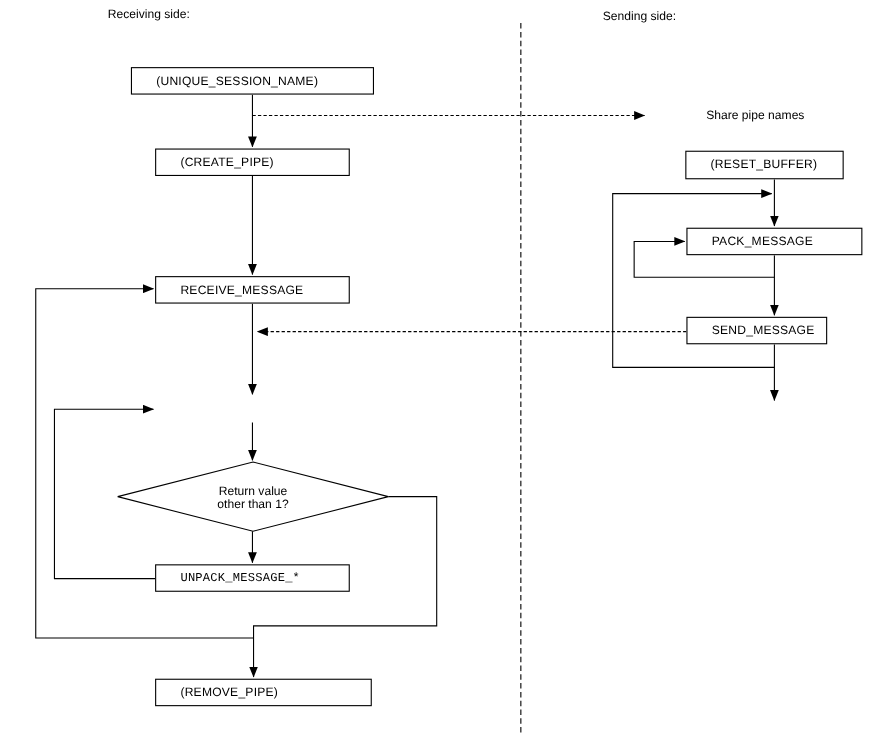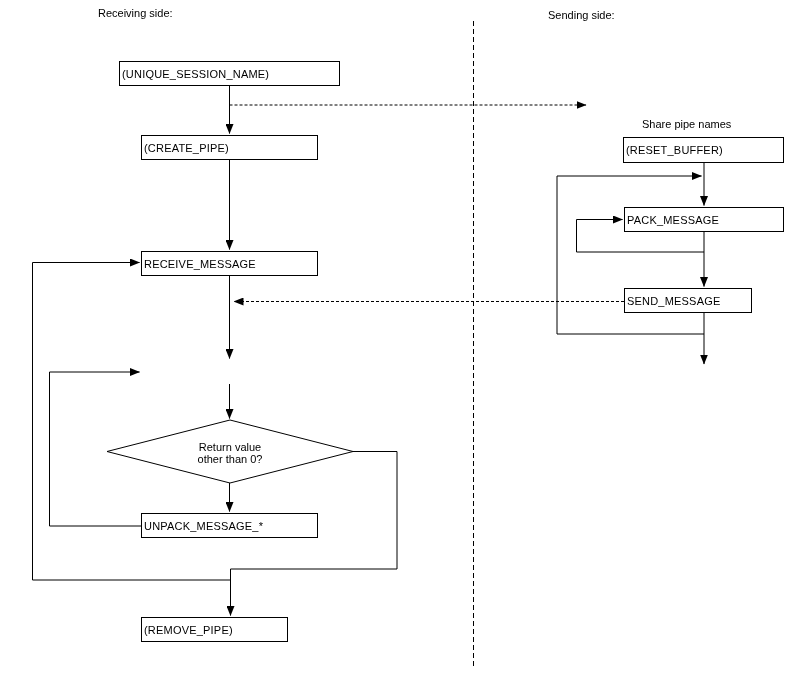--- a/index.html
+++ b/index.html
@@ -16,21 +16,21 @@
     left: 0; top: 0;
     width: 801px; height: 680px;
   }
   .flow-node {
     position: absolute;
     box-sizing: border-box;
     border: 1px solid #000000;
     background: #ffffff;
     display: flex;
     align-items: center;
-    padding-left: 2px;
+    padding-left: 22px;
     font-size: 11px;
     color: #000000;
     white-space: nowrap;
     letter-spacing: 0.2px;
   }
   .side-label {
     position: absolute;
     font-size: 11px;
     color: #000000;
     white-space: nowrap;
@@ -43,28 +43,28 @@
     text-align: center;
     font-size: 11px;
     line-height: 12px;
     color: #000000;
   }
   
   #node-unique   { left: 119px; top: 61px;  width: 221px; height: 25px; }
   #node-create   { left: 141px; top: 135px; width: 177px; height: 25px; }
   #node-receive  { left: 141px; top: 251px; width: 177px; height: 25px; }
   #node-next     { left: 141px; top: 360px; width: 177px; height: 24px; }
-  #node-unpack   { left: 141px; top: 513px; width: 177px; height: 25px; }
-  #node-remove   { left: 141px; top: 617px; width: 147px; height: 25px; }
-  #node-reset    { left: 623px; top: 137px; width: 161px; height: 26px; }
+  #node-unpack   { left: 141px; top: 513px; width: 177px; height: 25px; font-family: Liberation Mono, monospace; }
+  #node-remove   { left: 141px; top: 617px; width: 197px; height: 25px; }
+  #node-reset    { left: 623px; top: 137px; width: 144px; height: 26px; }
   #node-pack     { left: 624px; top: 207px; width: 160px; height: 25px; }
   #node-send     { left: 624px; top: 288px; width: 128px; height: 25px; }
   #label-receiving { left: 62px;  top: 7px; margin-left: 36px; }
   #label-sending   { left: 548px; top: 9px; }
-  #label-share     { left: 642px; top: 99px; margin-top: 19px; }
+  #label-share     { left: 642px; top: 99px; }
 </style>
 </head>
 <body>
 
 <div id="canvas">
 
   <svg id="connector-layer" viewBox="0 0 801 680" xmlns="http://www.w3.org/2000/svg">
     <defs>
       <marker id="arr" markerWidth="10" markerHeight="8" refX="9.5" refY="4" orient="auto" markerUnits="userSpaceOnUse">
         <polygon points="0,0 10,4 0,8" fill="#000000"></polygon>
@@ -106,20 +106,20 @@
   <div class="side-label" id="label-share">Share pipe names</div>
 
   <div class="flow-node" id="node-unique">(UNIQUE_SESSION_NAME)</div>
   <div class="flow-node" id="node-receive">RECEIVE_MESSAGE</div>
   <div class="flow-node" id="node-create">(CREATE_PIPE)</div>
   <div class="flow-node" id="node-unpack">UNPACK_MESSAGE_*</div>
   <div class="flow-node" id="node-remove">(REMOVE_PIPE)</div>
 
   <div class="diamond-text">
     <div>Return value</div>
-    <div>other than 0?</div>
+    <div>other than 1?</div>
   </div>
 
   <div class="flow-node" id="node-reset">(RESET_BUFFER)</div>
   <div class="flow-node" id="node-pack">PACK_MESSAGE</div>
   <div class="flow-node" id="node-send">SEND_MESSAGE</div>
 
 </div>
 
 </body></html>

